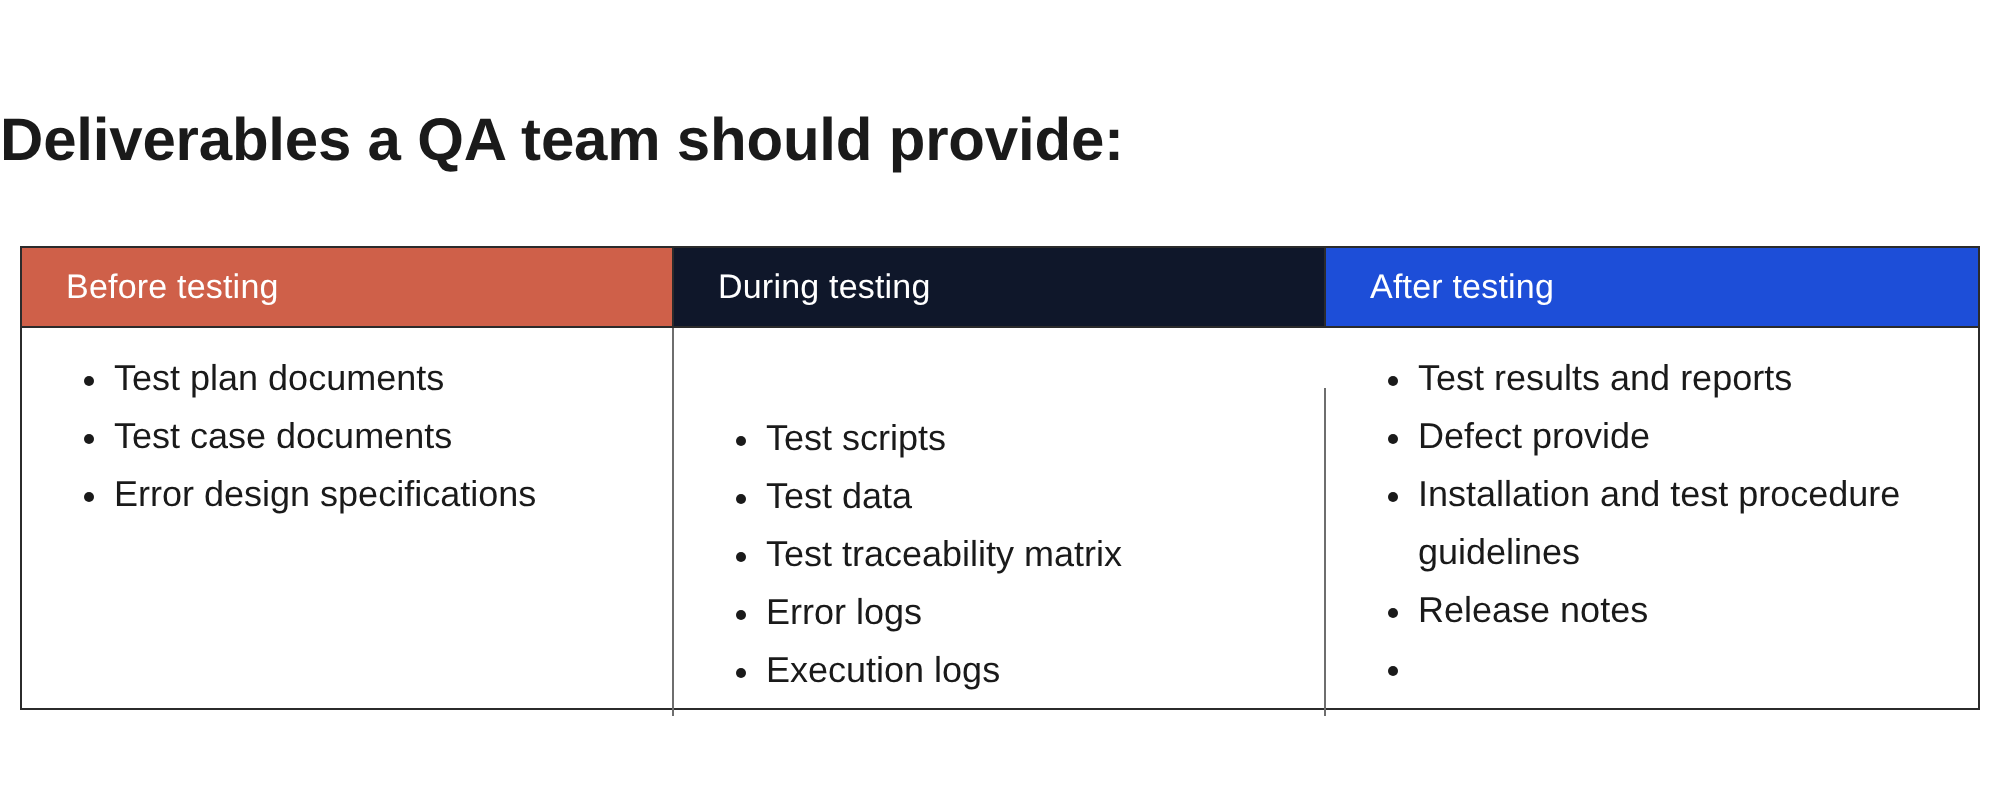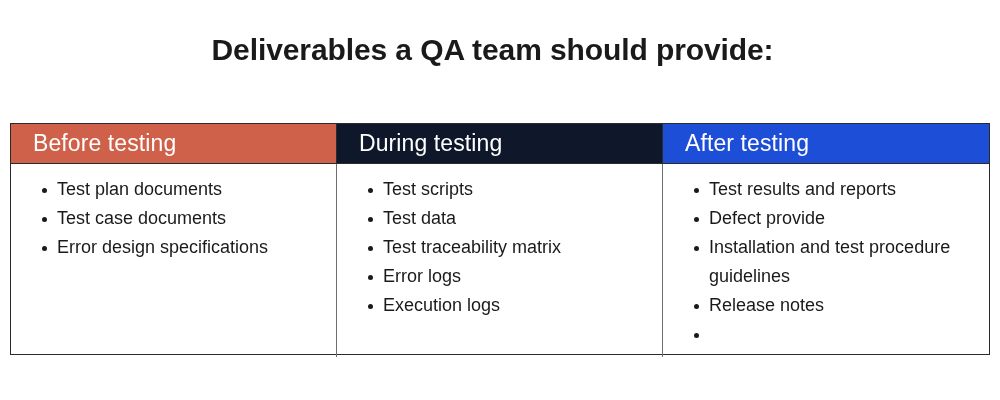--- a/index.html
+++ b/index.html
@@ -20,23 +20,23 @@
     position: relative;
     width: 1000px;
     height: 400px;
     box-sizing: border-box;
   }
 
   
   .title {
     position: absolute;
     left: 0;
-    top: 32px;
+    top: 53px;
     width: 985px;
-    text-align: center;
+    text-align: left;
     font-size: 30px;
     font-weight: bold;
     letter-spacing: -0.1px;
     color: #1a1a1a;
     line-height: 36px;
   }
 
   
   .table {
     position: absolute;
@@ -57,21 +57,21 @@
     flex: 0 0 40px;
     border-bottom: 1.5px solid #2b2b2b;
     box-sizing: border-box;
   }
 
   .header-cell {
     display: flex;
     align-items: center;
     box-sizing: border-box;
     padding-left: 22px;
-    font-size: 23px;
+    font-size: 17px;
     font-weight: normal;
     color: #ffffff;
     letter-spacing: 0.1px;
     overflow: hidden;
     white-space: nowrap;
   }
 
   .body-row {
     display: flex;
     flex: 1 1 auto;
@@ -86,21 +86,21 @@
 
   
   .col-1 { width: 326px; flex: 0 0 326px; }
   .col-2 { width: 326px; flex: 0 0 326px; }
   .col-3 { flex: 1 1 auto; }
 
   .header-cell.col-1 { border-right: 1.5px solid #2b2b2b; }
   .header-cell.col-2 { border-right: 1.5px solid #2b2b2b; }
 
   .body-cell.col-1 { border-right: 1.5px solid #6e6e6e; }
-  .body-cell.col-2 { border-right: 1.5px solid #6e6e6e; }
+  .body-cell.col-2 { border-right: 1.5px solid #6e6e6e; margin-top: 30px; }
 
   ul.items {
     margin: 0;
     padding: 0 0 0 34px;
     list-style: none;
   }
   ul.items li {
     position: relative;
     font-size: 18px;
     line-height: 29px;

